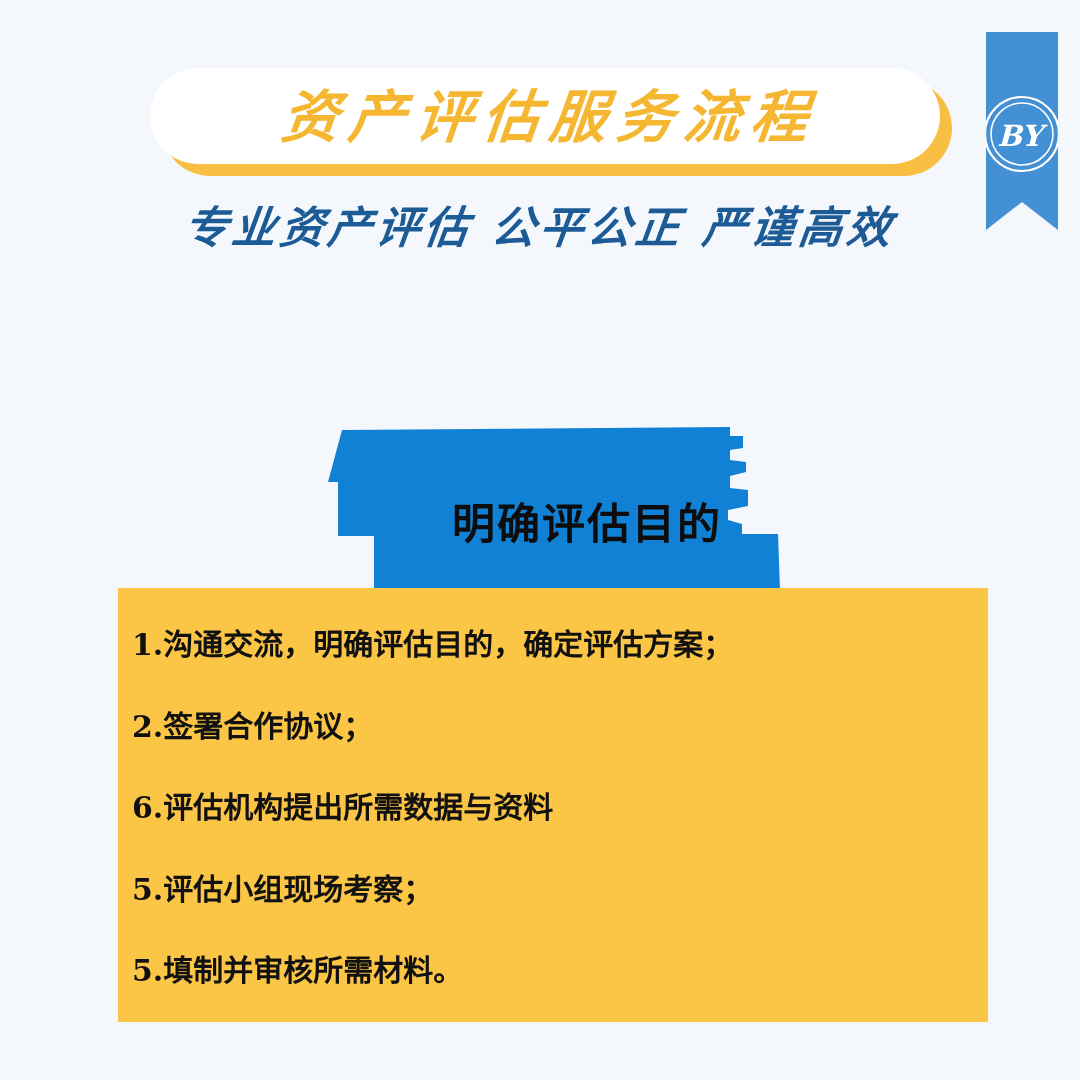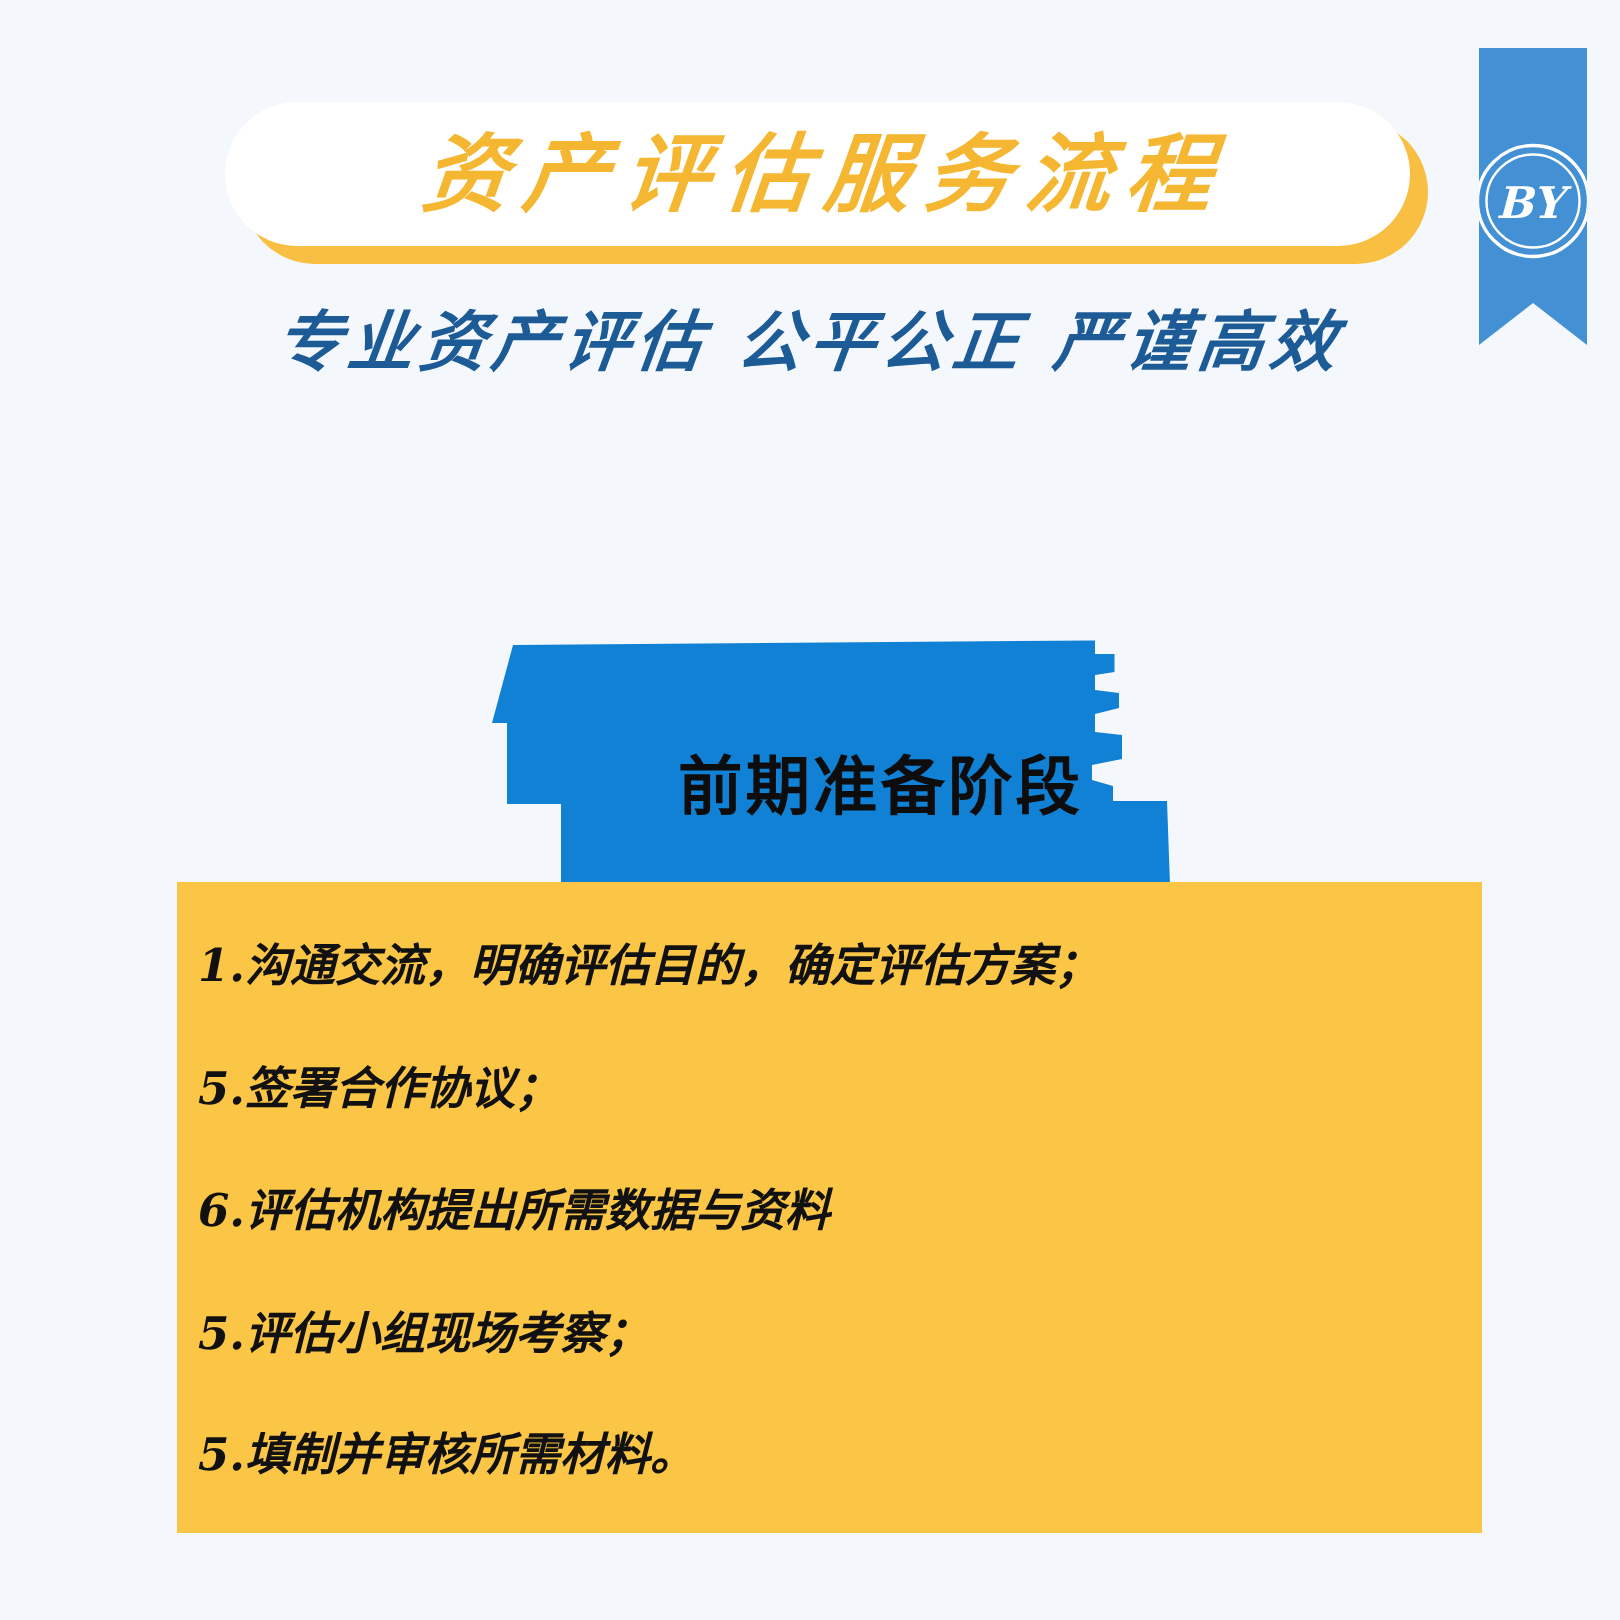--- a/index.html
+++ b/index.html
@@ -172,21 +172,20 @@
     padding: 0;
   }
   .step-item {
     font-family: "DejaVu Serif", "Liberation Serif", serif;
     font-size: 30px;
     font-weight: 700;
     color: #111111;
     line-height: 1.25;
     margin: 0 0 44px 0;
     white-space: nowrap;
-    font-style: italic;
   }
   .step-item:last-child { margin-bottom: 4px; }
 </style>
 </head>
 <body>
 
 <div class="poster">
 
   <div class="header-area">
 
@@ -237,27 +236,27 @@
         L 470 170
         L 64 170
         L 64 116
         L 28 116
         L 28 62
         L 18 62
         Z
       " fill="#1081d4"></path>
     </svg>
     <div class="stage-banner-label">
-      <span>前期准备阶段</span>
+      <span>明确评估目的</span>
     </div>
   </div>
 
   <div class="content-card">
     <ul class="step-list">
       <li class="step-item">1.沟通交流，明确评估目的，确定评估方案；</li>
-      <li class="step-item">5.签署合作协议；</li>
+      <li class="step-item">2.签署合作协议；</li>
       <li class="step-item">6.评估机构提出所需数据与资料</li>
       <li class="step-item">5.评估小组现场考察；</li>
       <li class="step-item">5.填制并审核所需材料。</li>
     </ul>
   </div>
 
 </div>
 
 </body></html>

